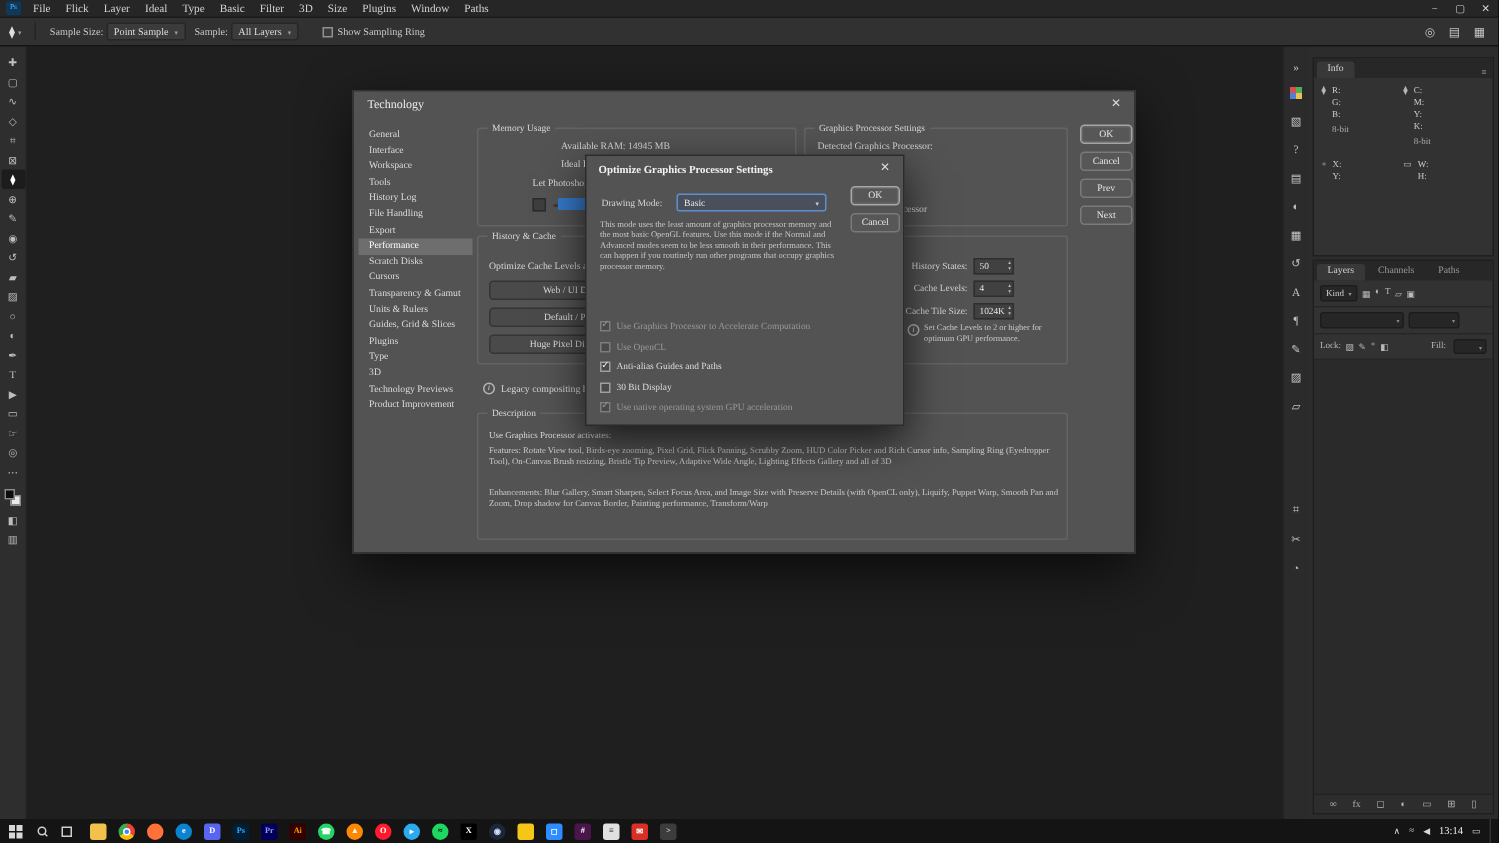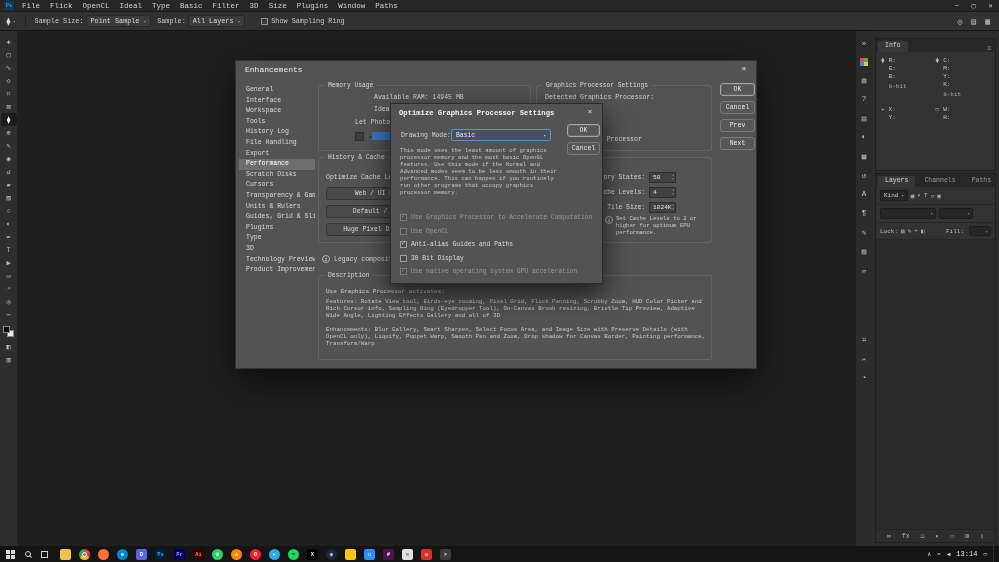--- a/index.html
+++ b/index.html
@@ -1,18 +1,18 @@
 <!DOCTYPE html>
 <html><head>
 <meta charset="utf-8">
 <style>
   *{margin:0;padding:0;box-sizing:border-box;}
   html,body{background:#000;}
   .stage{position:relative;width:999px;height:562px;background:#1f1f1f;overflow:hidden;
-         font-family:Liberation Mono, monospace;color:#d6d6d6;}
+         font-family:Liberation Serif, serif;color:#d6d6d6;}
 
   
   .menubar{position:absolute;top:0;left:0;right:0;height:12px;background:#262626;
            border-bottom:1px solid #1a1a1a;display:flex;align-items:center;font-size:7.5px;color:#d2d2d2;z-index:40;}
   .ps-badge{margin:0 3px 0 4px;width:10px;height:9px;background:#0d3a5c;color:#53b7ff;font-size:5px;
             display:flex;align-items:center;justify-content:center;border-radius:1px;flex:none;}
   .menu-items{display:flex;}
   .menu-item{padding:0 5px;line-height:12px;white-space:nowrap;}
   .win-controls{margin-left:auto;display:flex;}
   .winctl{width:17px;text-align:center;font-size:7px;line-height:12px;color:#cfcfcf;}
@@ -188,21 +188,21 @@
 </head>
 <body>
 
 <div class="stage">
 
   <div class="menubar">
     <div class="ps-badge">Ps</div>
     <div class="menu-items">
         <div class="menu-item">File</div>
         <div class="menu-item">Flick</div>
-        <div class="menu-item">OpenCL</div>
+        <div class="menu-item">Layer</div>
         <div class="menu-item">Ideal</div>
         <div class="menu-item">Type</div>
         <div class="menu-item">Basic</div>
         <div class="menu-item">Filter</div>
         <div class="menu-item">3D</div>
         <div class="menu-item">Size</div>
         <div class="menu-item">Plugins</div>
         <div class="menu-item">Window</div>
         <div class="menu-item">Paths</div>
       </div>
@@ -393,21 +393,21 @@
           <span>◻</span>
           <span>◐</span>
           <span>▭</span>
           <span>⊞</span>
           <span>▯</span>
         </div>
     </div>
   </div>
 
   <div class="prefs">
-    <div class="prefs-title">Enhancements</div>
+    <div class="prefs-title">Technology</div>
     <div class="dlg-close">✕</div>
     <div class="prefs-nav">
         <div class="nav-item">General</div>
         <div class="nav-item">Interface</div>
         <div class="nav-item">Workspace</div>
         <div class="nav-item">Tools</div>
         <div class="nav-item">History Log</div>
         <div class="nav-item">File Handling</div>
         <div class="nav-item">Export</div>
         <div class="nav-item selected">Performance</div>

